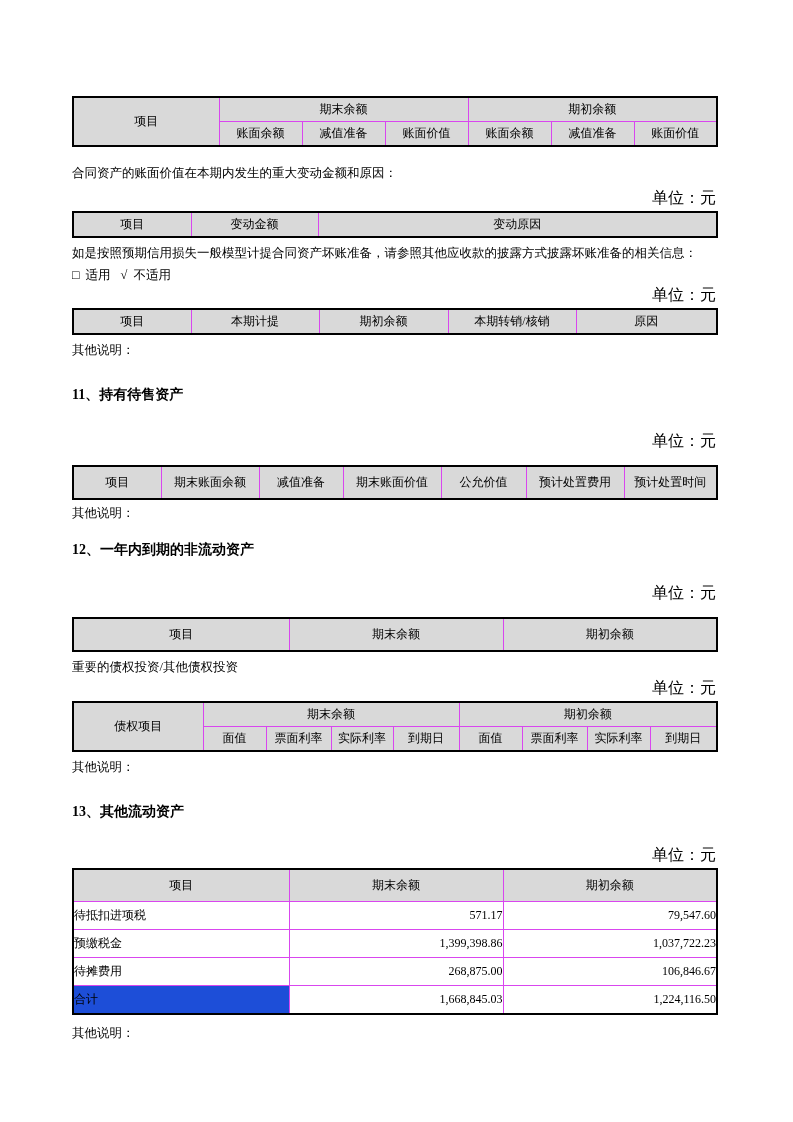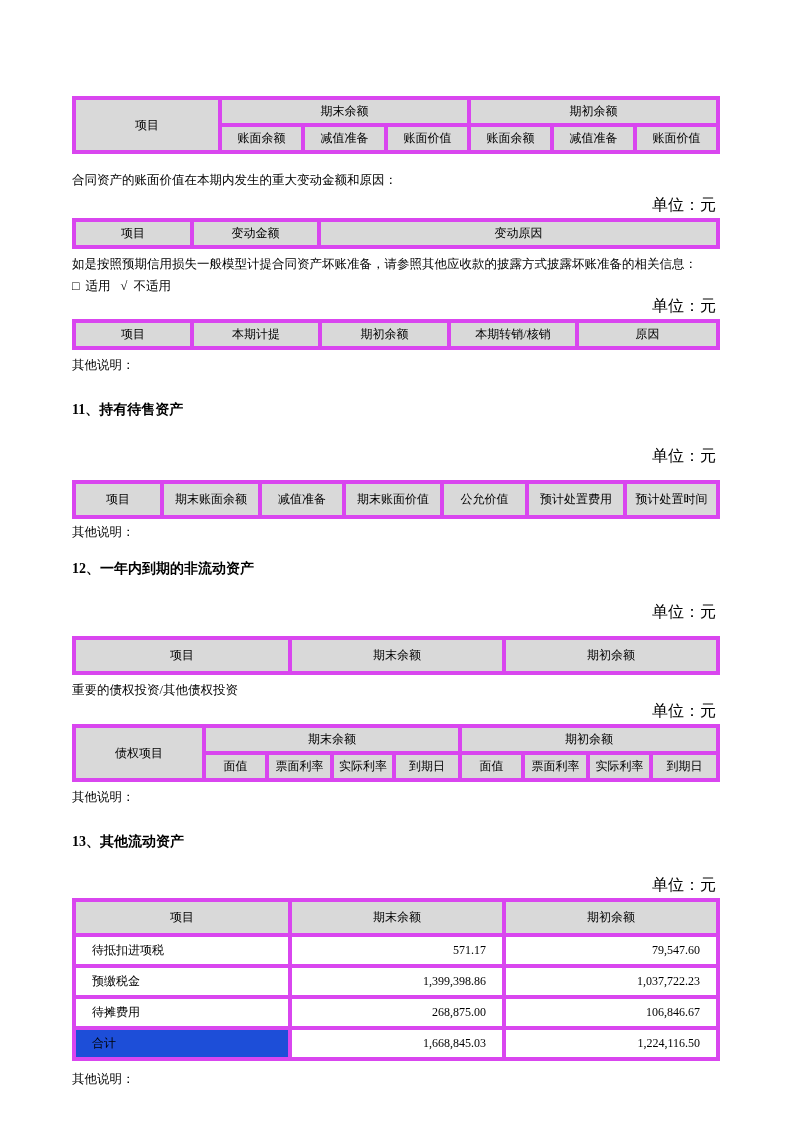--- a/index.html
+++ b/index.html
@@ -7,21 +7,21 @@
   .page {
     width:793px; height:1122px; background:#ffffff; margin:0 auto;
     font-family:"Liberation Serif","DejaVu Serif",serif;
     color:#000; position:relative; overflow:hidden;
   }
   .content { padding:96px 5px 0 72px; width:721px; }
   .inner { width:644px; }
 
   table { border-collapse:collapse; width:644px; table-layout:fixed;
           border:2px solid #000; }
-  th, td { border:4px solid #d946ef; font-weight:normal; font-size:12px;
+  th, td { border:1px solid #d946ef; font-weight:normal; font-size:12px;
            line-height:1.25; padding:4px 3px; vertical-align:middle;
            overflow:hidden; white-space:nowrap; }
   th { background:#d9d9d9; text-align:center; }
   td.item { text-align:left; padding-left:5px; background:#fff; }
   td.num  { text-align:right; padding-right:4px; background:#fff; }
   td.item.total { background:#1d4ed8; }
 
   .para { font-size:12.5px; line-height:20px; margin-top:0; }
   .unit { font-size:16px; line-height:16px; text-align:right; width:644px; }
   .heading { font-size:14px; font-weight:bold; line-height:18px; }
@@ -29,21 +29,21 @@
   .check-line .sym { display:inline-block; margin-right:6px; }
   .check-line .lbl { margin-right:10px; }
 
   
   .mt4{margin-top:16px}.mt5{margin-top:5px}.mt2{margin-top:2px}
   .mt3{margin-top:3px}.mt6{margin-top:6px}.mt7{margin-top:7px}
   .mt8{margin-top:8px}.mt14{margin-top:26px}.mt18{margin-top:18px}
   .mt26{margin-top:26px}.mt29{margin-top:29px}
 
   .hdr-tall th { padding:8px 3px; }
-  .rows td { padding:6px 16px; }
+  .rows td { padding:6px 0; }
 </style>
 </head>
 <body>
 
 <div class="page">
   <div class="content">
     <div class="inner">
 
       <table>
         <colgroup>

